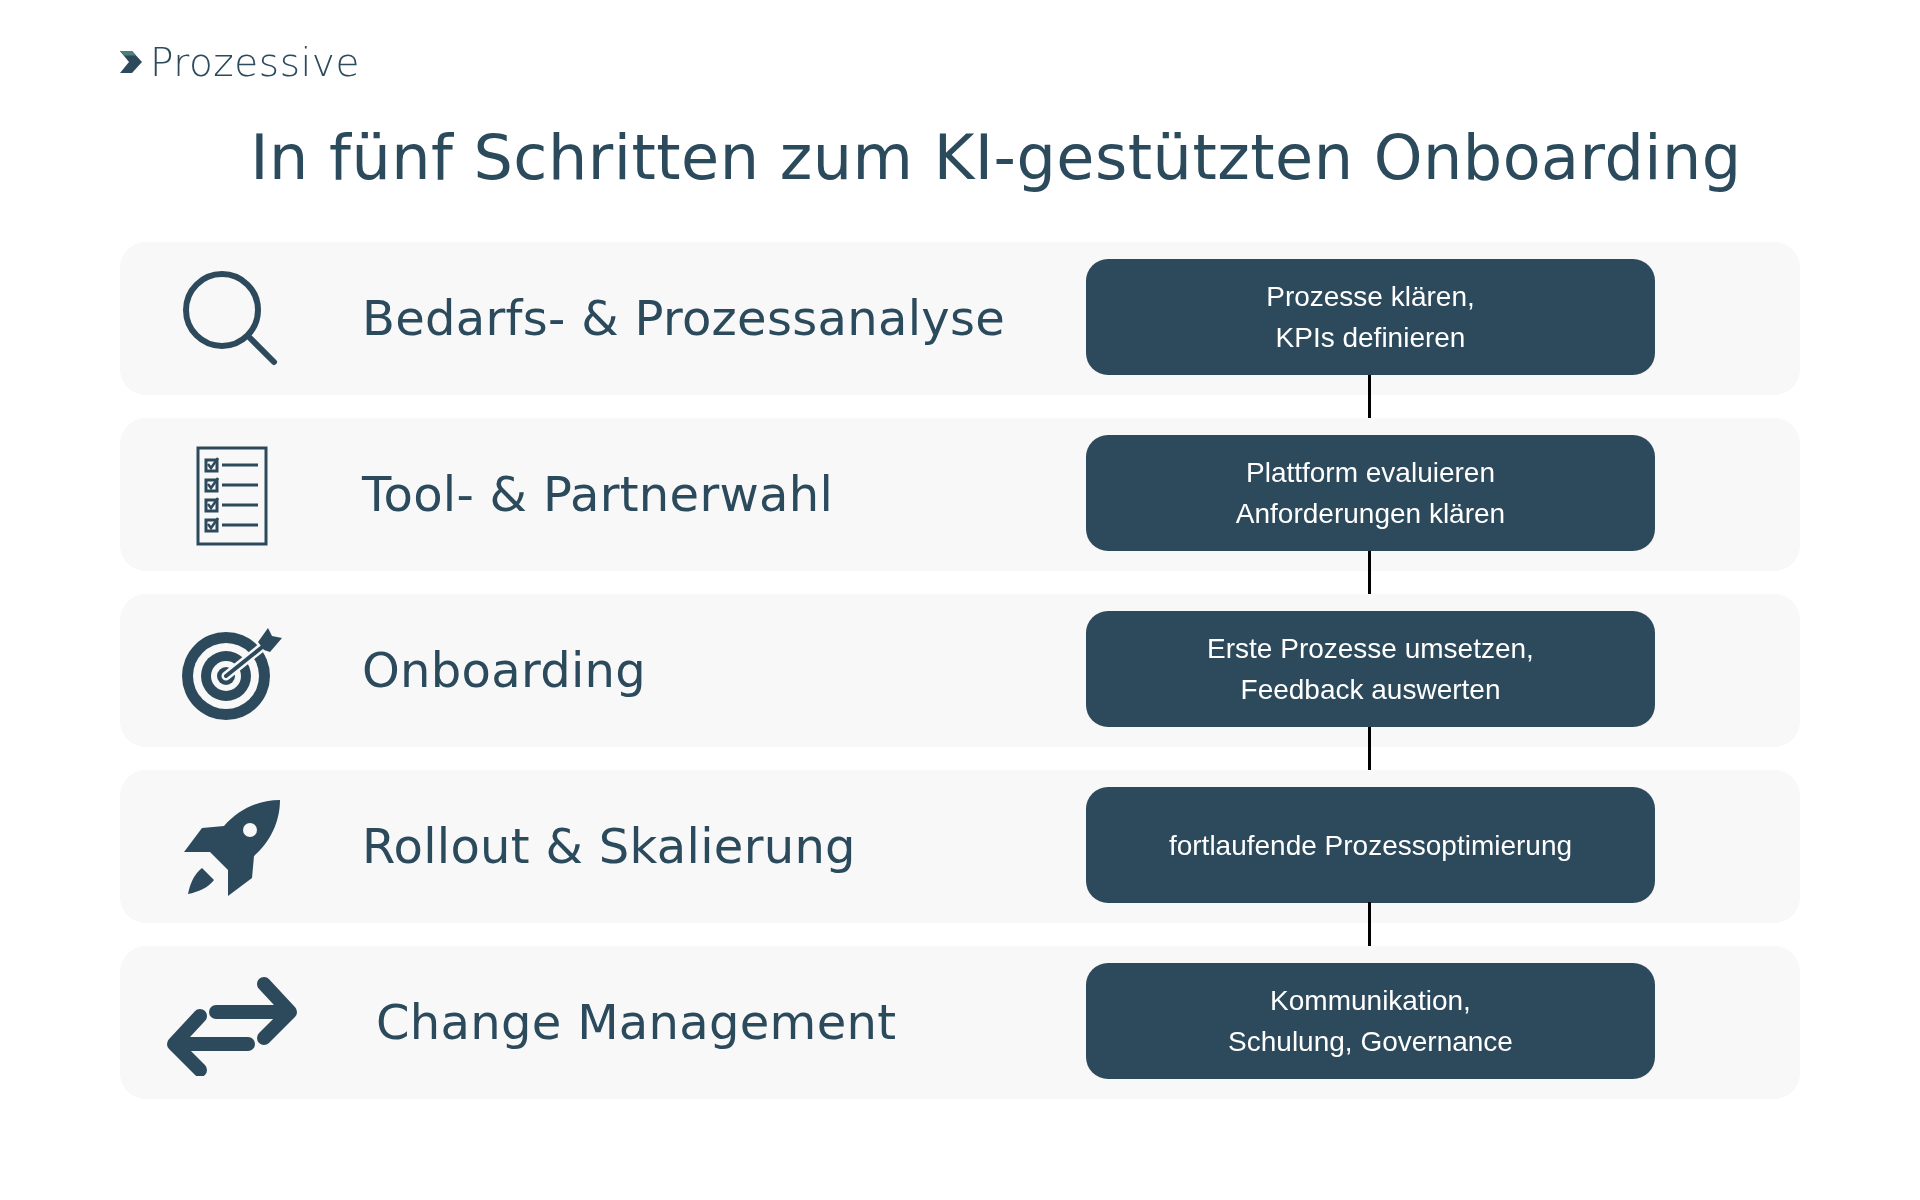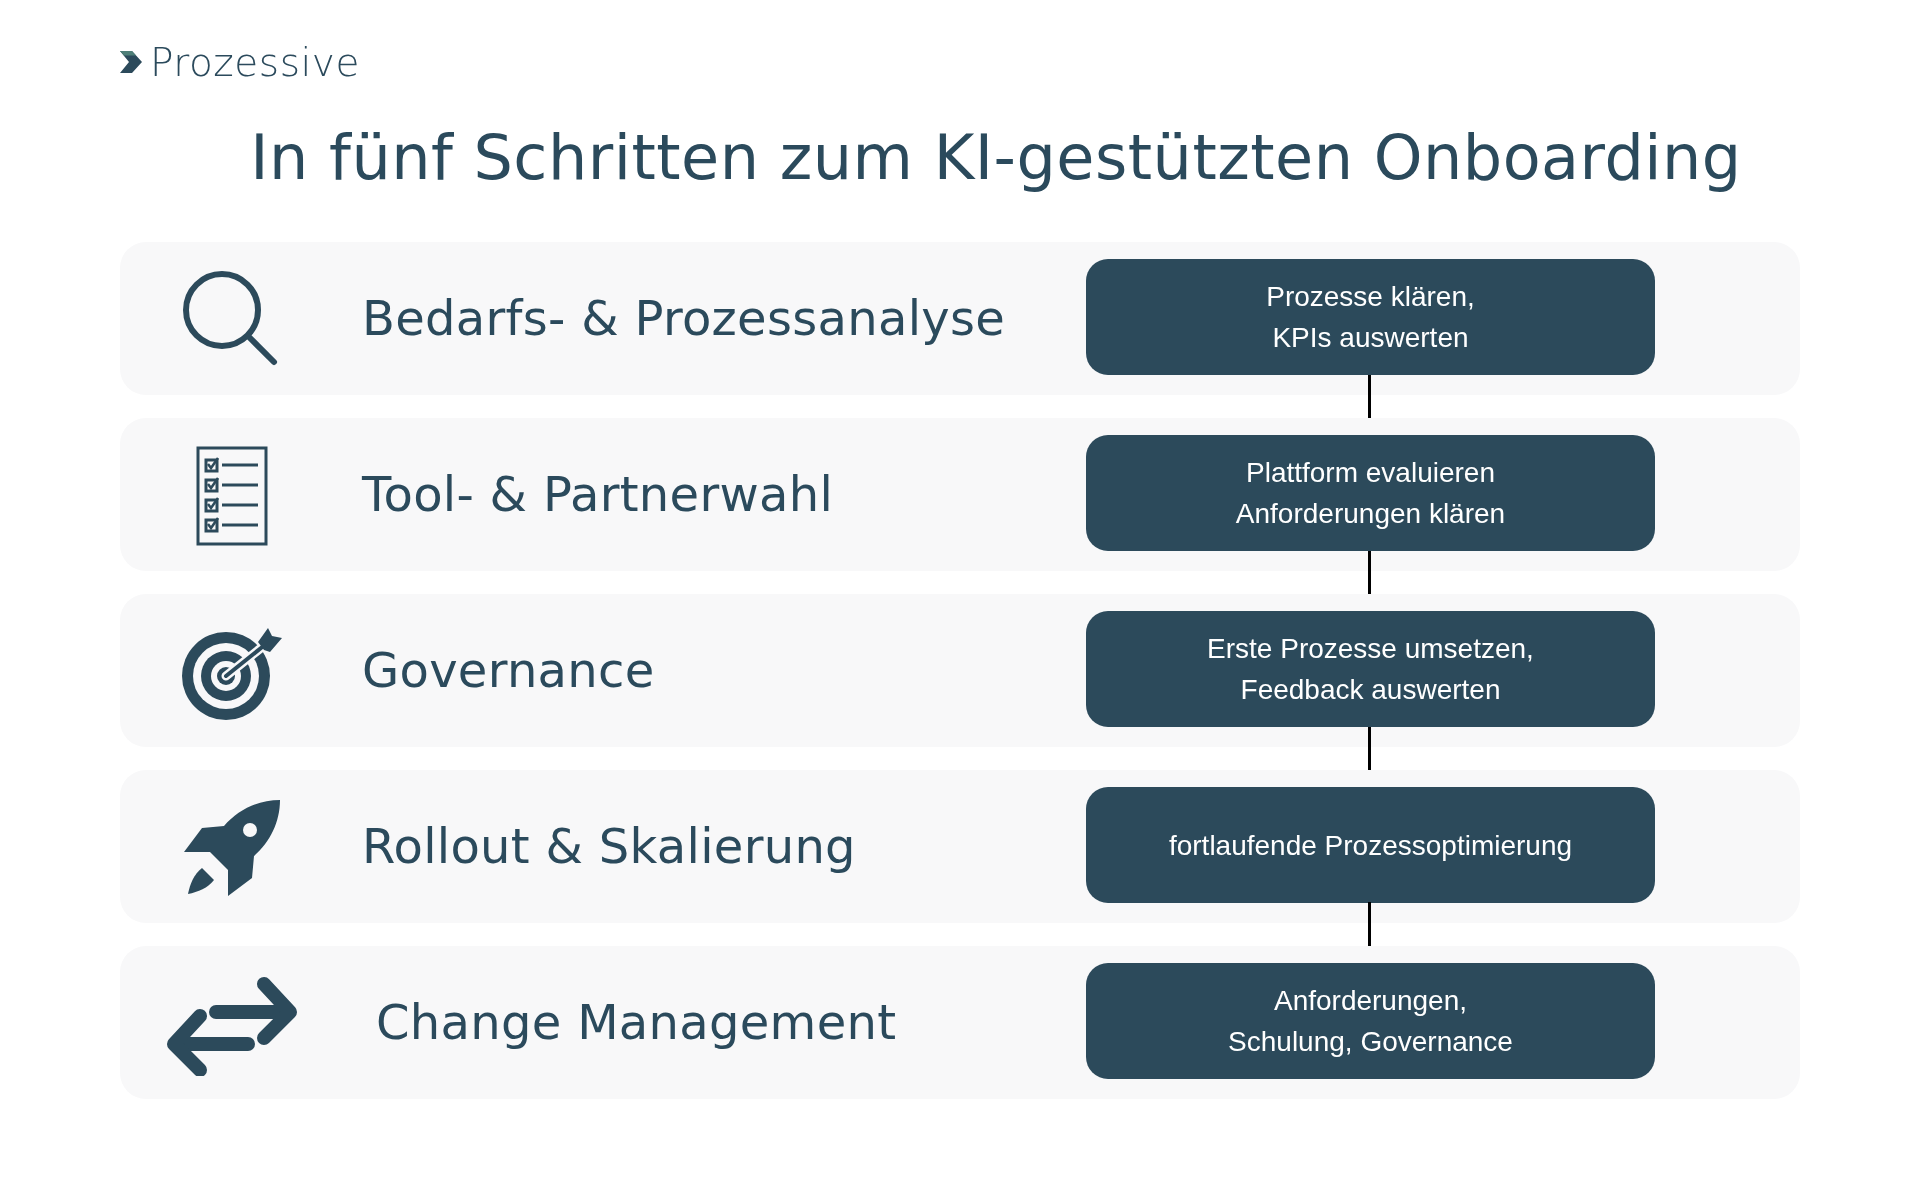--- a/index.html
+++ b/index.html
@@ -55,21 +55,21 @@
 <div class="card" style="top:242px;text-decoration:underline;">
   <div class="card-icon">
     <svg viewBox="0 0 104 104">
       <circle cx="42" cy="42" r="36" fill="none" stroke="#2c4a5b" stroke-width="6"></circle>
       <line x1="68" y1="68" x2="94" y2="94" stroke="#2c4a5b" stroke-width="6" stroke-linecap="round"></line>
     </svg>
   </div>
   <div class="card-label">Bedarfs- &amp; Prozessanalyse</div>
   <div class="step-box">
     <span>Prozesse klären,</span>
-    <span>KPIs auswerten</span>
+    <span>KPIs definieren</span>
   </div>
 </div>
 <div class="arrow" style="top:375px;"></div>
 
 <div class="card" style="top:418px;">
   <div class="card-icon">
     <svg viewBox="0 0 104 104">
       <rect x="18" y="4" width="68" height="96" fill="none" stroke="#2c4a5b" stroke-width="3"></rect>
       <g fill="#2c4a5b" stroke="#2c4a5b">
         <rect x="26" y="16" width="11" height="11" fill="none" stroke-width="3"></rect>
@@ -101,21 +101,21 @@
       <circle cx="46" cy="56" r="44" fill="#2c4a5b"></circle>
       <circle cx="46" cy="56" r="33" fill="#f8f8f9"></circle>
       <circle cx="46" cy="56" r="25" fill="#2c4a5b"></circle>
       <circle cx="46" cy="56" r="15" fill="#f8f8f9"></circle>
       <circle cx="46" cy="56" r="9" fill="#2c4a5b"></circle>
       <line x1="46" y1="56" x2="86" y2="24" stroke="#f8f8f9" stroke-width="9" stroke-linecap="round"></line>
       <line x1="46" y1="56" x2="86" y2="24" stroke="#2c4a5b" stroke-width="4" stroke-linecap="round"></line>
       <polygon points="78,22 88,8 92,16 102,18 90,32 84,30" fill="#2c4a5b"></polygon>
     </svg>
   </div>
-  <div class="card-label">Governance</div>
+  <div class="card-label">Onboarding</div>
   <div class="step-box">
     <span>Erste Prozesse umsetzen,</span>
     <span>Feedback auswerten</span>
   </div>
 </div>
 <div class="arrow" style="top:727px;"></div>
 
 <div class="card" style="top:770px;">
   <div class="card-icon">
     <svg viewBox="0 0 104 104">
@@ -137,16 +137,16 @@
       <g fill="none" stroke="#2c4a5b" stroke-width="14" stroke-linecap="round" stroke-linejoin="round">
         <line x1="52" y1="40" x2="124" y2="40"></line>
         <polyline points="100,12 126,40 100,66"></polyline>
         <line x1="84" y1="72" x2="12" y2="72"></line>
         <polyline points="36,44 10,72 36,98"></polyline>
       </g>
     </svg>
   </div>
   <div class="card-label indent">Change Management</div>
   <div class="step-box">
-    <span>Anforderungen,</span>
+    <span>Kommunikation,</span>
     <span>Schulung, Governance</span>
   </div>
 </div>
 
 </body></html>

